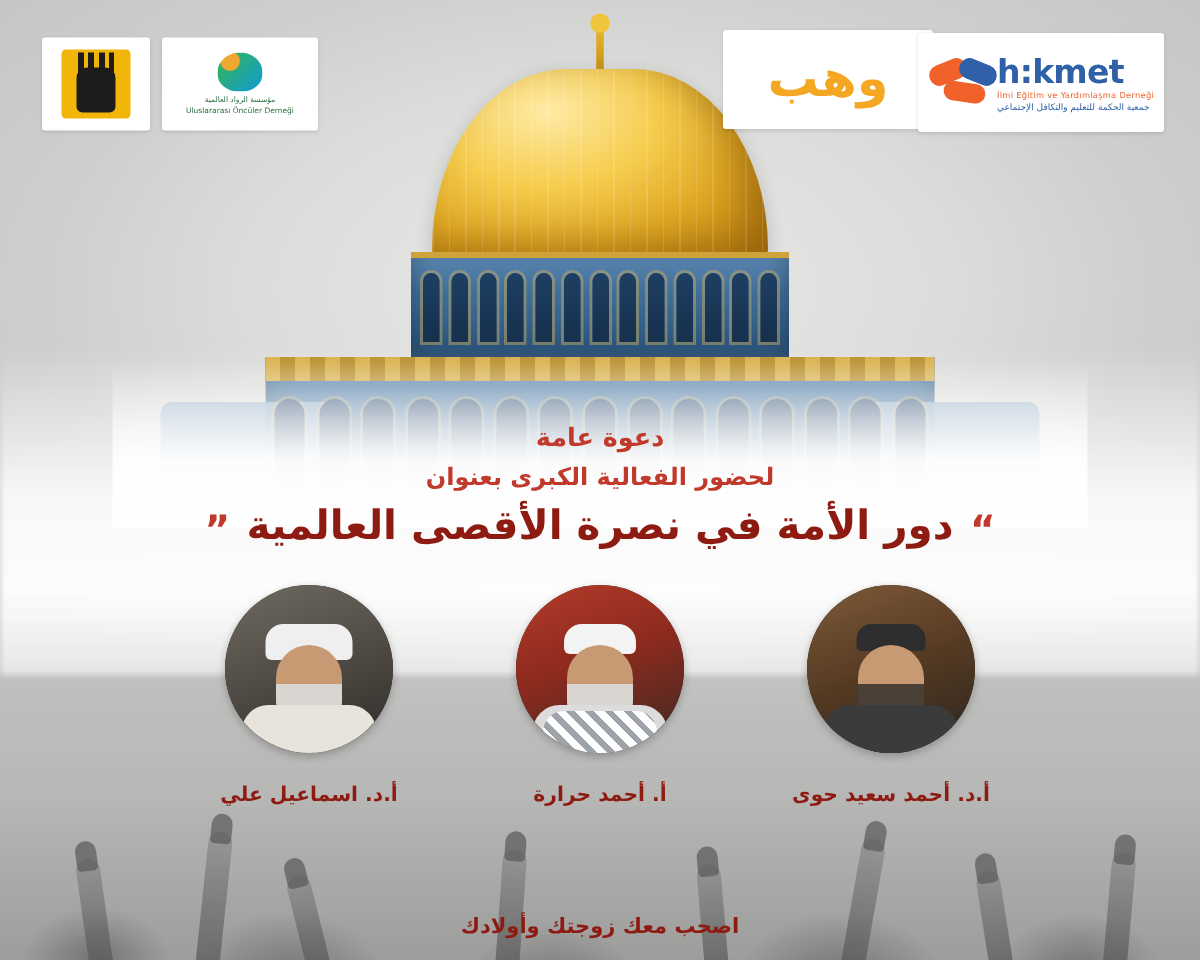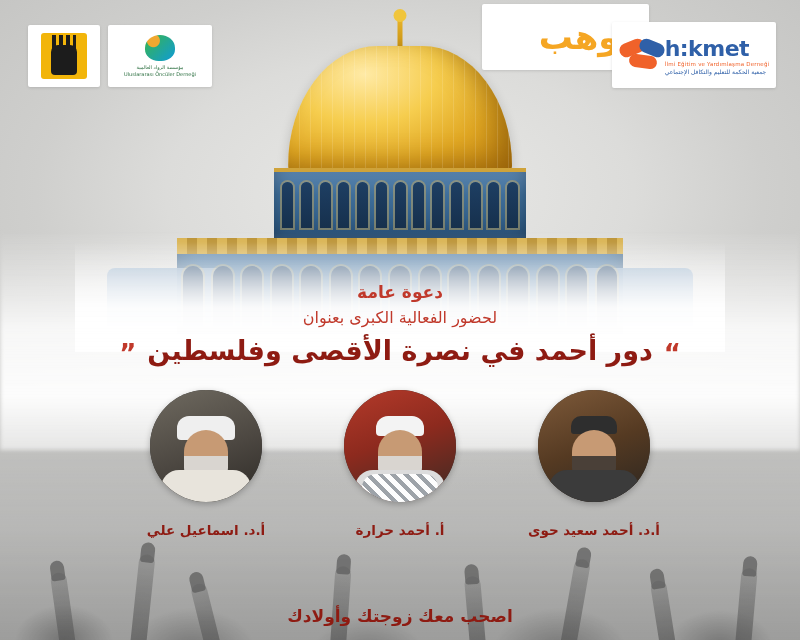--- a/index.html
+++ b/index.html
@@ -194,21 +194,21 @@
     background: #ffffff;
     border-radius: 2px;
     box-shadow: 0 1px 3px rgba(0,0,0,.12);
     display: flex;
     align-items: center;
     justify-content: center;
     overflow: hidden;
   }
   #logo-rabia { left: 28px; top: 25px; width: 72px; height: 62px; }
   #logo-ruwwad { left: 108px; top: 25px; width: 104px; height: 62px; flex-direction: column; }
-  #logo-wahb { left: 482px; top: 4px; width: 140px; height: 66px; padding-left: 27px; }
+  #logo-wahb { left: 482px; top: 20px; width: 140px; height: 66px; }
   #logo-hikmet { left: 612px; top: 22px; width: 164px; height: 66px; }
 
   .rabia-box {
     width: 46px; height: 46px;
     background: #f2b50a;
     border-radius: 3px;
     display: flex; align-items: flex-end; justify-content: center;
     position: relative;
   }
   .rabia-hand {
@@ -276,21 +276,21 @@
   }
   .hl-1 {
     font-size: 17px;
     font-weight: bold;
     color: #c0392b;
     letter-spacing: .5px;
   }
   .hl-2 {
     margin-top: 6px;
     font-size: 16px;
-    font-weight: normal;
+    font-weight: bold;
     color: #c0392b;
   }
   .hl-3 {
     margin-top: 8px;
     font-size: 27px;
     font-weight: bold;
     color: #8e1b12;
     position: relative;
     display: inline-block;
     padding: 0 26px;
@@ -395,21 +395,21 @@
   
   .footer {
     position: absolute;
     left: 0; right: 0;
     bottom: 14px;
     text-align: center;
     direction: rtl;
   }
   .ft-1 { font-size: 13.5px; font-weight: bold; color: #8e1b12; }
   .ft-2 { margin-top: 7px; font-size: 13.5px; font-weight: bold; color: #8e1b12; }
-  .ft-3 { margin-top: 7px; font-size: 17px; font-weight: bold; color: #8e1b12; }
+  .ft-3 { margin-top: 7px; font-size: 14px; font-weight: bold; color: #8e1b12; }
 </style>
 </head>
 <body>
 
 <div class="poster">
 
   <div class="bg-sky"></div>
 
   <div class="bg-crowd">
     <div class="crowd-hand" style="left:60px;transform:rotate(-8deg);"></div>
@@ -502,21 +502,21 @@
       </div>
     </div>
   </div>
 
   <div class="headline">
     <div class="hl-1">دعوة عامة</div>
     <div class="hl-2">لحضور الفعالية الكبرى بعنوان</div>
     <div>
       <div class="hl-3">
         <span class="quote r">“</span>
-        <span>دور أحمد في نصرة الأقصى وفلسطين</span>
+        <span>دور الأمة في نصرة الأقصى العالمية</span>
         <span class="quote l">”</span>
       </div>
     </div>
   </div>
 
   <div class="speakers">
 
     <div class="speaker">
       <div class="photo p2">
         <div class="p-bg"></div>

